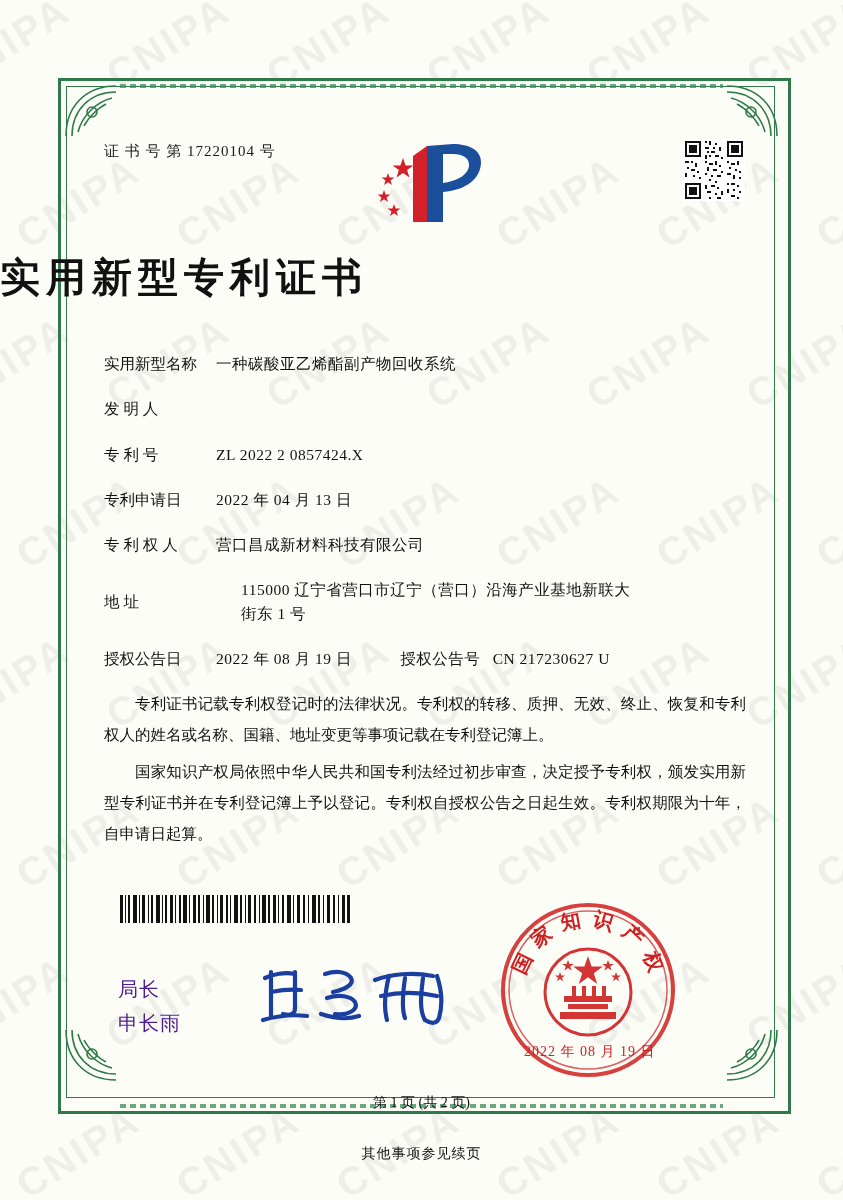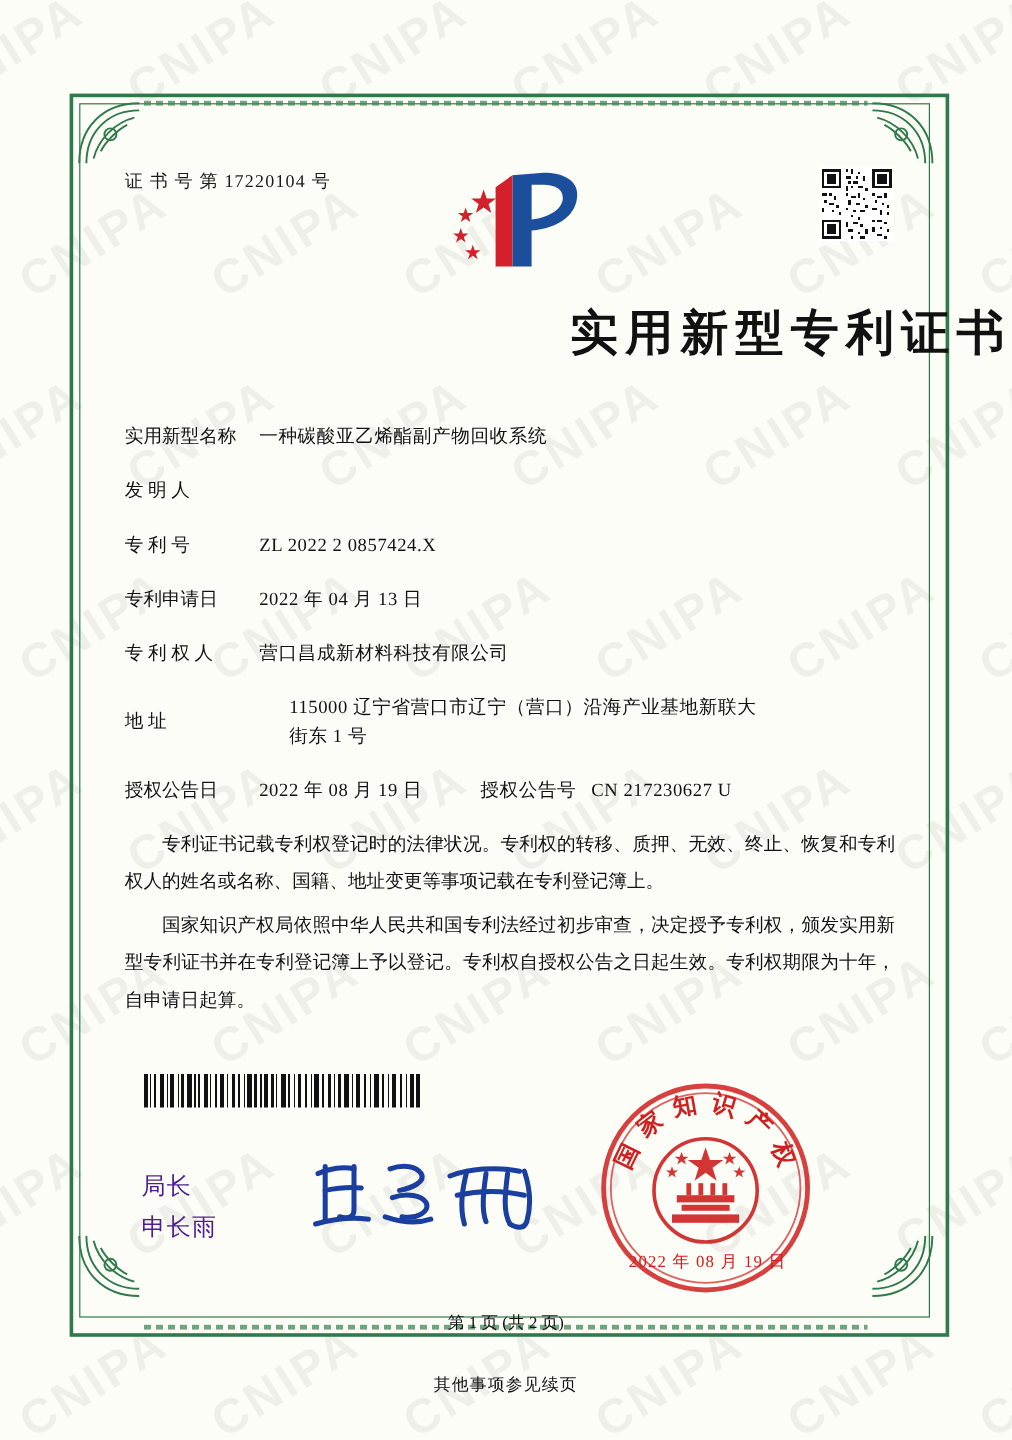--- a/index.html
+++ b/index.html
@@ -111,21 +111,21 @@
     top: 140px;
     width: 130px;
     height: 98px;
   }
 
   .doc-title {
     position: absolute;
     left: 0;
     right: 0;
     top: 250px;
-    text-align: right;
+    text-align: left;
     font-size: 40px;
     font-weight: 700;
     letter-spacing: 6px;
     color: #111;
     font-family: "DejaVu Serif", "Liberation Serif", serif;
   }
 
   .fields {
     position: absolute;
     left: 104px;

